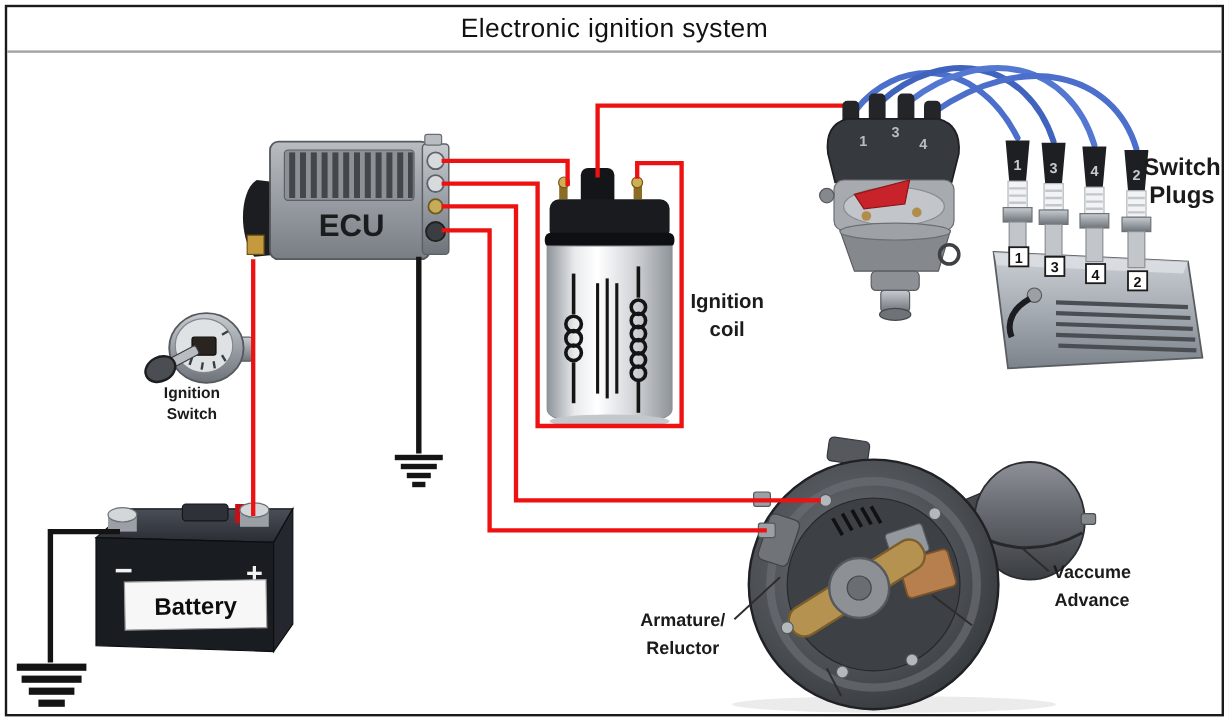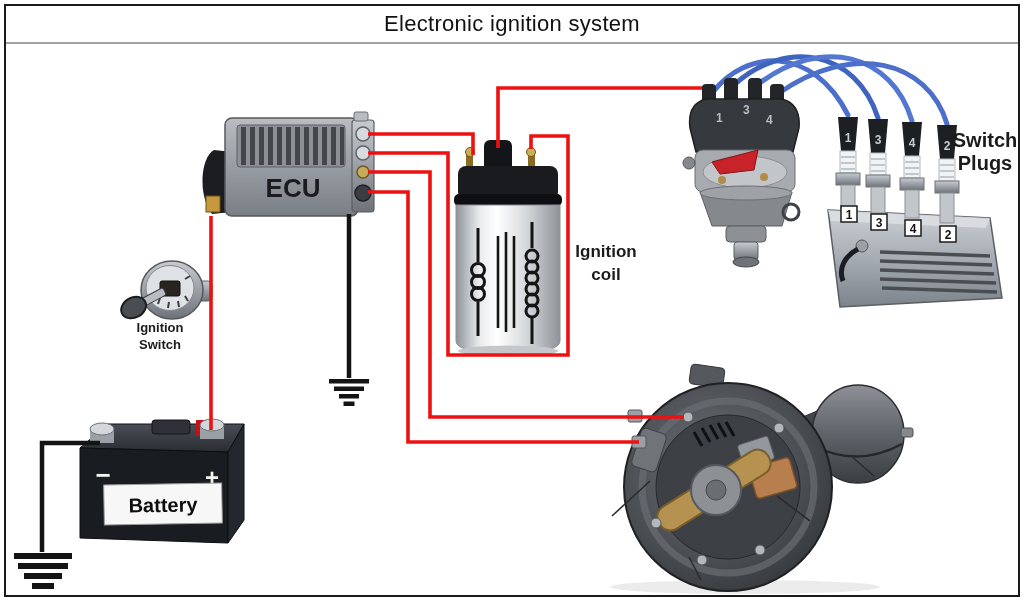--- a/index.html
+++ b/index.html
@@ -350,16 +350,24 @@
   <div class="lbl lbl-plugs">
     <div>Switch</div>
     <div>Plugs</div>
   </div>
 
   <div class="lbl lbl-switch">
     <div>Ignition</div>
     <div>Switch</div>
   </div>
 
-
-
+  <div class="lbl lbl-armature">
+    <div>Armature/</div>
+    <div>Reluctor</div>
+  </div>
+
+
+  <div class="lbl lbl-vacuum">
+    <div>Vaccume</div>
+    <div>Advance</div>
+  </div>
 
 </div>
 
 </body></html>

